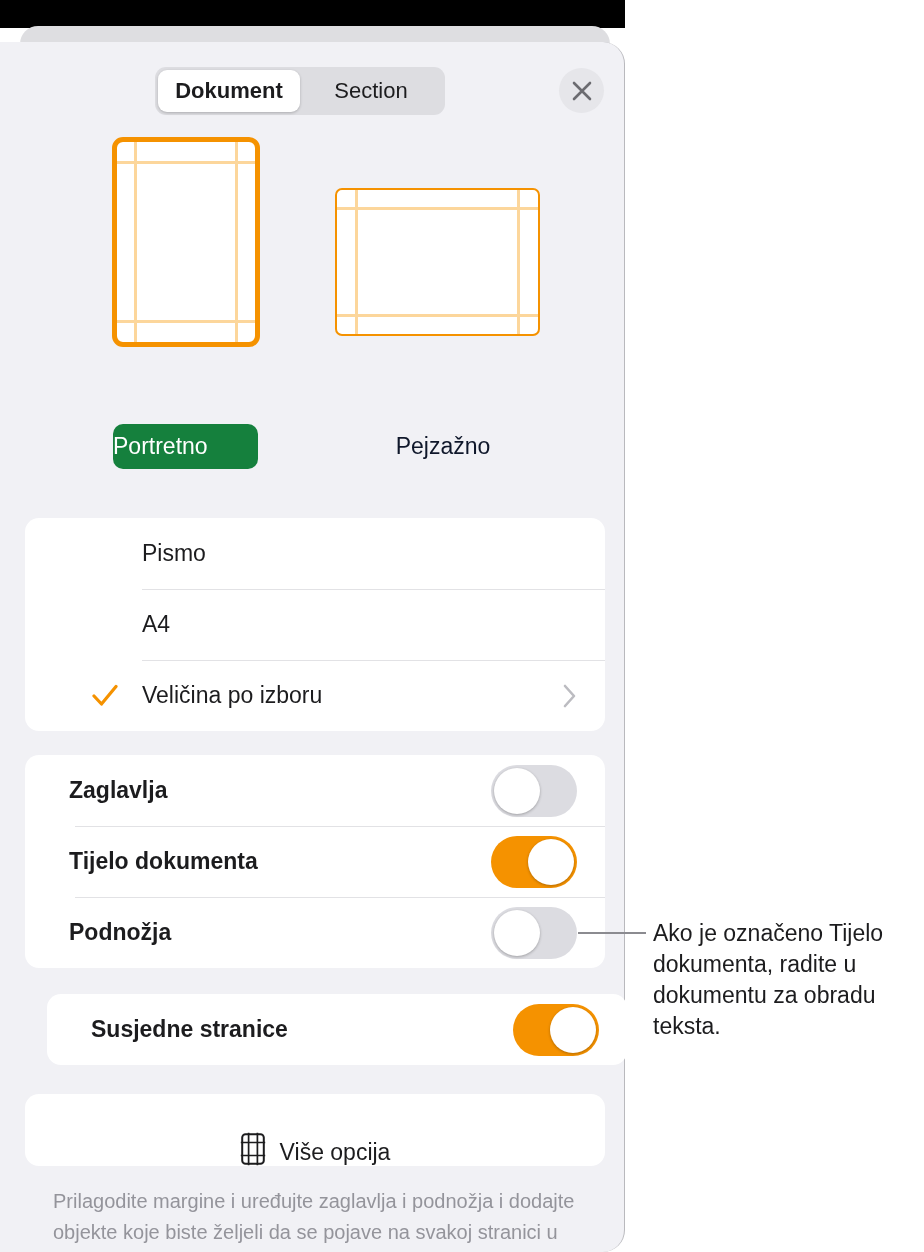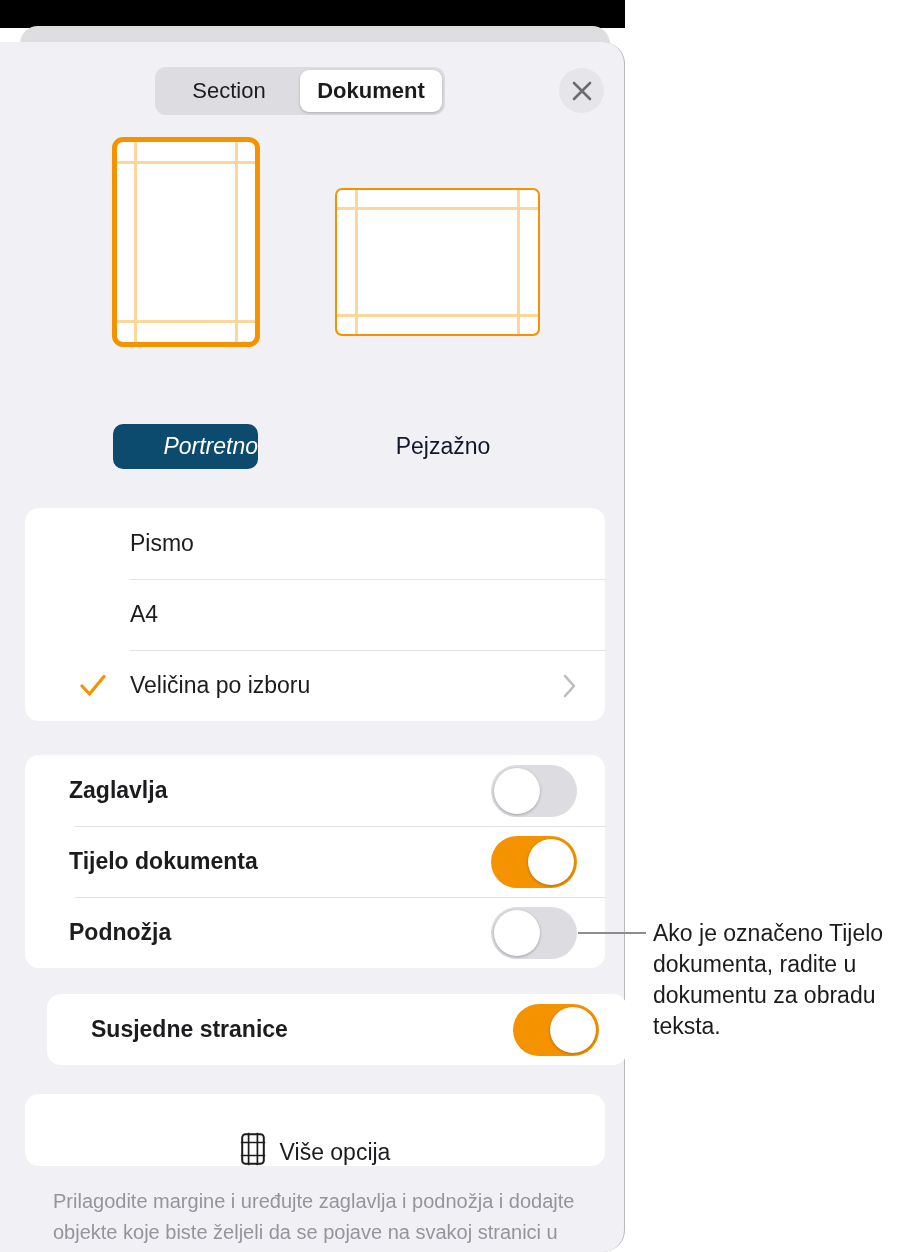--- a/index.html
+++ b/index.html
@@ -61,23 +61,23 @@
     border: 2.5px solid #f59200; border-radius: 7px;
   }
   .g-v, .g-h { position: absolute; background: #fcd69b; }
   .g-v { width: 3px; top: 0; bottom: 0; }
   .g-h { height: 3px; left: 0; right: 0; }
 
   
   .orient-labels { position: absolute; left: 0; top: 382px; width: 645px; height: 48px; }
   .pill {
     position: absolute; left: 133px; top: 0; width: 145px; height: 45px;
-    background: #0c4a6e; border-radius: 10px;
-    display: flex; align-items: center; justify-content: flex-end;
-    color: #ffffff; font-size: 23px; font-style: italic;
+    background: #15803d; border-radius: 10px;
+    display: flex; align-items: center; justify-content: flex-start;
+    color: #ffffff; font-size: 23px;
   }
   .plain-label {
     position: absolute; left: 378px; top: 0; width: 170px; height: 45px;
     display: flex; align-items: center; justify-content: center;
     color: #0f172a; font-size: 23px;
   }
 
   
   .sec-head {
     position: absolute; left: 53px; top: 482px;
@@ -143,25 +143,25 @@
 <body>
 
 <div id="screen">
 
   <div class="top-black"></div>
   <div class="card-behind"></div>
 
   <div class="panel">
 
     <div class="seg">
+      <div class="seg-item active">
+        <span>Dokument</span>
+      </div>
       <div class="seg-item">
         <span>Section</span>
-      </div>
-      <div class="seg-item active">
-        <span>Dokument</span>
       </div>
     </div>
 
     <div class="close-btn">
       <svg width="22" height="22" viewBox="0 0 22 22">
         <path d="M3 3 L19 19 M19 3 L3 19" stroke="#6b6b70" stroke-width="2.6" stroke-linecap="round" fill="none"></path>
       </svg>
     </div>
 
     <div class="orient-row">
@@ -183,21 +183,21 @@
       <div class="pill">
         <span>Portretno</span>
       </div>
       <div class="plain-label">
         <span>Pejzažno</span>
       </div>
     </div>
 
     <div class="sec-head">VELIČINA PAPIRA</div>
 
-    <div class="card" style="top:466px;">
+    <div class="card" style="top:476px;padding-left:12px;">
       <div class="row">
         <span class="row-label">Pismo</span>
       </div>
       <div class="row">
         <span class="row-label">A4</span>
       </div>
       <div class="row">
         <svg class="row-check" viewBox="0 0 26 26">
           <path d="M2 13 L9.5 21 L24 3.5" stroke="#f59200" stroke-width="3.2" fill="none" stroke-linecap="round" stroke-linejoin="round"></path>
         </svg>

